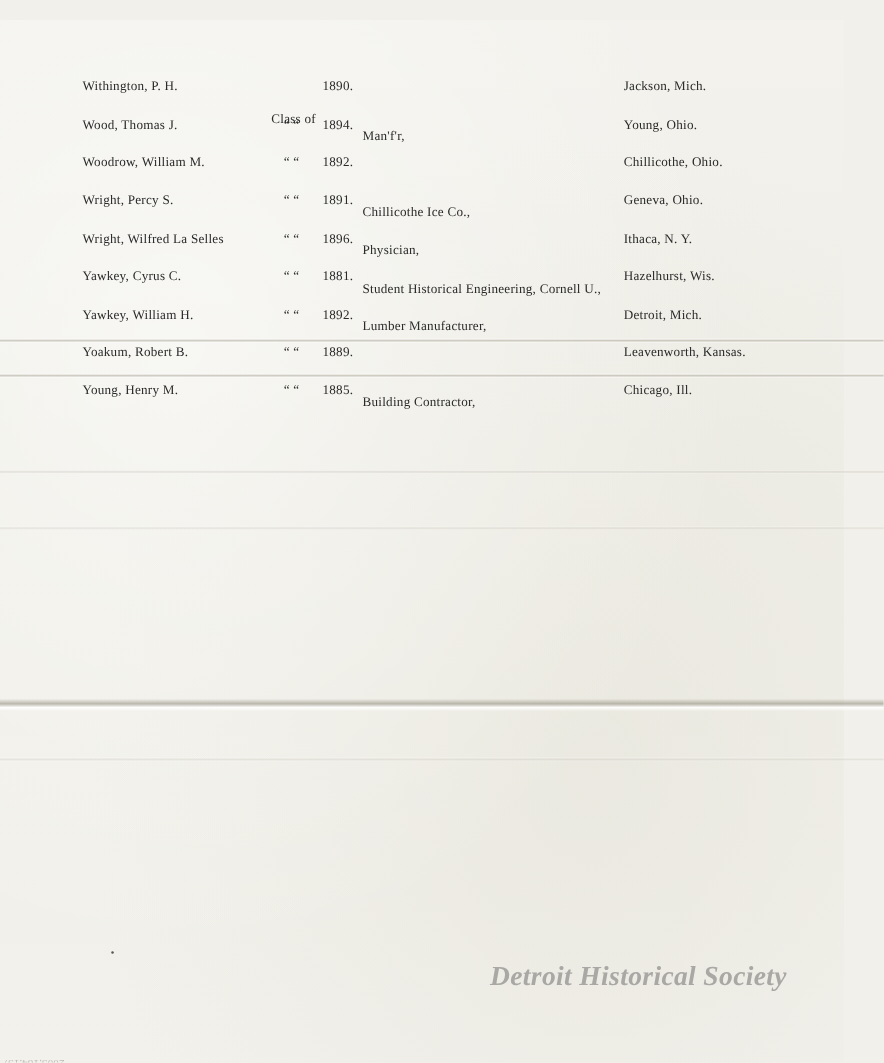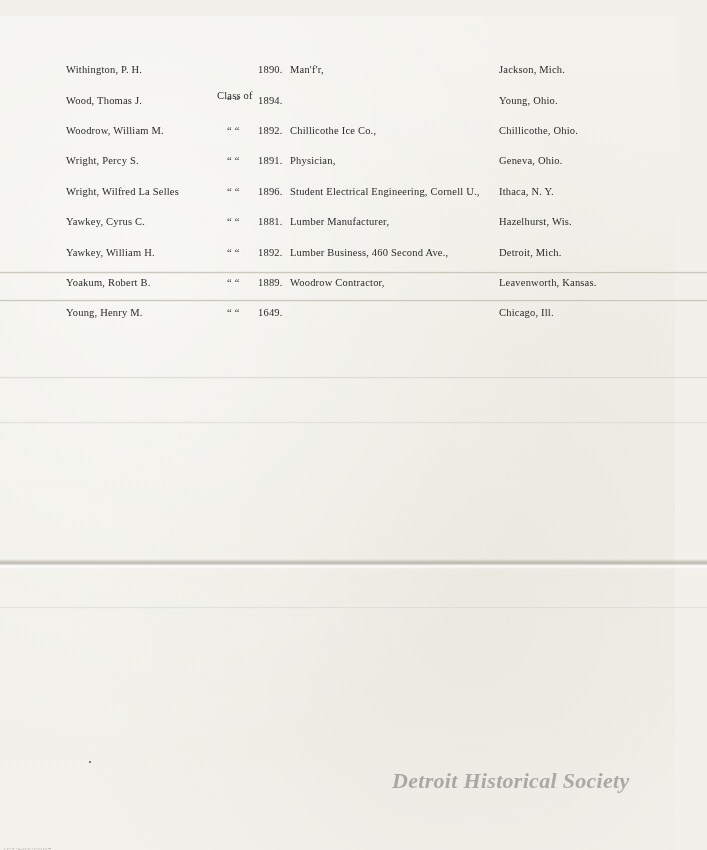--- a/index.html
+++ b/index.html
@@ -26,21 +26,21 @@
   }
   .row {
     position: absolute; left: 0; width: 707px; height: 16px;
     font-size: 10.5px; line-height: 16px; letter-spacing: 0.2px;
   }
   .row span { position: absolute; top: 0; white-space: nowrap; }
   .c-name { left: 66px; }
   .c-class { left: 217px; margin-top: 26px; }
   .c-ditto { left: 227px; }
   .c-year { left: 258px; }
-  .c-occ { left: 290px; }
+  .c-occ { left: 290px; margin-top: 40px; }
   .c-loc { left: 499px; }
   .watermark {
     position: absolute; left: 392px; top: 752px;
     font-family: Liberation Serif, serif;
     font-style: italic; font-weight: bold; font-size: 22px;
     color: #a9a8a4; letter-spacing: 0.3px;
   }
   .accession {
     position: absolute; left: 2px; top: 830px;
     font-size: 9px; color: #bdbbb3; transform: rotate(180deg);
@@ -92,52 +92,51 @@
     <span class="c-ditto">“  “</span>
     <span class="c-year">1891.</span>
     <span class="c-occ">Physician,</span>
     <span class="c-loc">Geneva, Ohio.</span>
   </div>
 
   <div class="row" style="top:168px">
     <span class="c-name">Wright, Wilfred La Selles</span>
     <span class="c-ditto">“  “</span>
     <span class="c-year">1896.</span>
-    <span class="c-occ">Student Electrical Engineering, Cornell U.,</span>
+    <span class="c-occ">Student Historical Engineering, Cornell U.,</span>
     <span class="c-loc">Ithaca, N. Y.</span>
   </div>
 
   <div class="row" style="top:198px">
     <span class="c-name">Yawkey, Cyrus C.</span>
     <span class="c-ditto">“  “</span>
     <span class="c-year">1881.</span>
     <span class="c-occ">Lumber Manufacturer,</span>
     <span class="c-loc">Hazelhurst, Wis.</span>
   </div>
 
   <div class="row" style="top:229px">
     <span class="c-name">Yawkey, William H.</span>
     <span class="c-ditto">“  “</span>
     <span class="c-year">1892.</span>
-    <span class="c-occ">Lumber Business, 460 Second Ave.,</span>
     <span class="c-loc">Detroit, Mich.</span>
   </div>
 
   <div class="row" style="top:259px">
     <span class="c-name">Yoakum, Robert B.</span>
     <span class="c-ditto">“  “</span>
     <span class="c-year">1889.</span>
-    <span class="c-occ">Woodrow Contractor,</span>
+    <span class="c-occ">Building Contractor,</span>
     <span class="c-loc">Leavenworth, Kansas.</span>
   </div>
 
   <div class="row" style="top:289px">
     <span class="c-name">Young, Henry M.</span>
     <span class="c-ditto">“  “</span>
-    <span class="c-year">1649.</span>
+    <span class="c-year">1885.</span>
     <span class="c-loc">Chicago, Ill.</span>
   </div>
 
   <div class="dot"></div>
   <div class="watermark">Detroit Historical Society</div>
   <div class="accession">2005.164.157</div>
   <div class="bottom-mark"></div>
 </div>
 
 </body></html>

